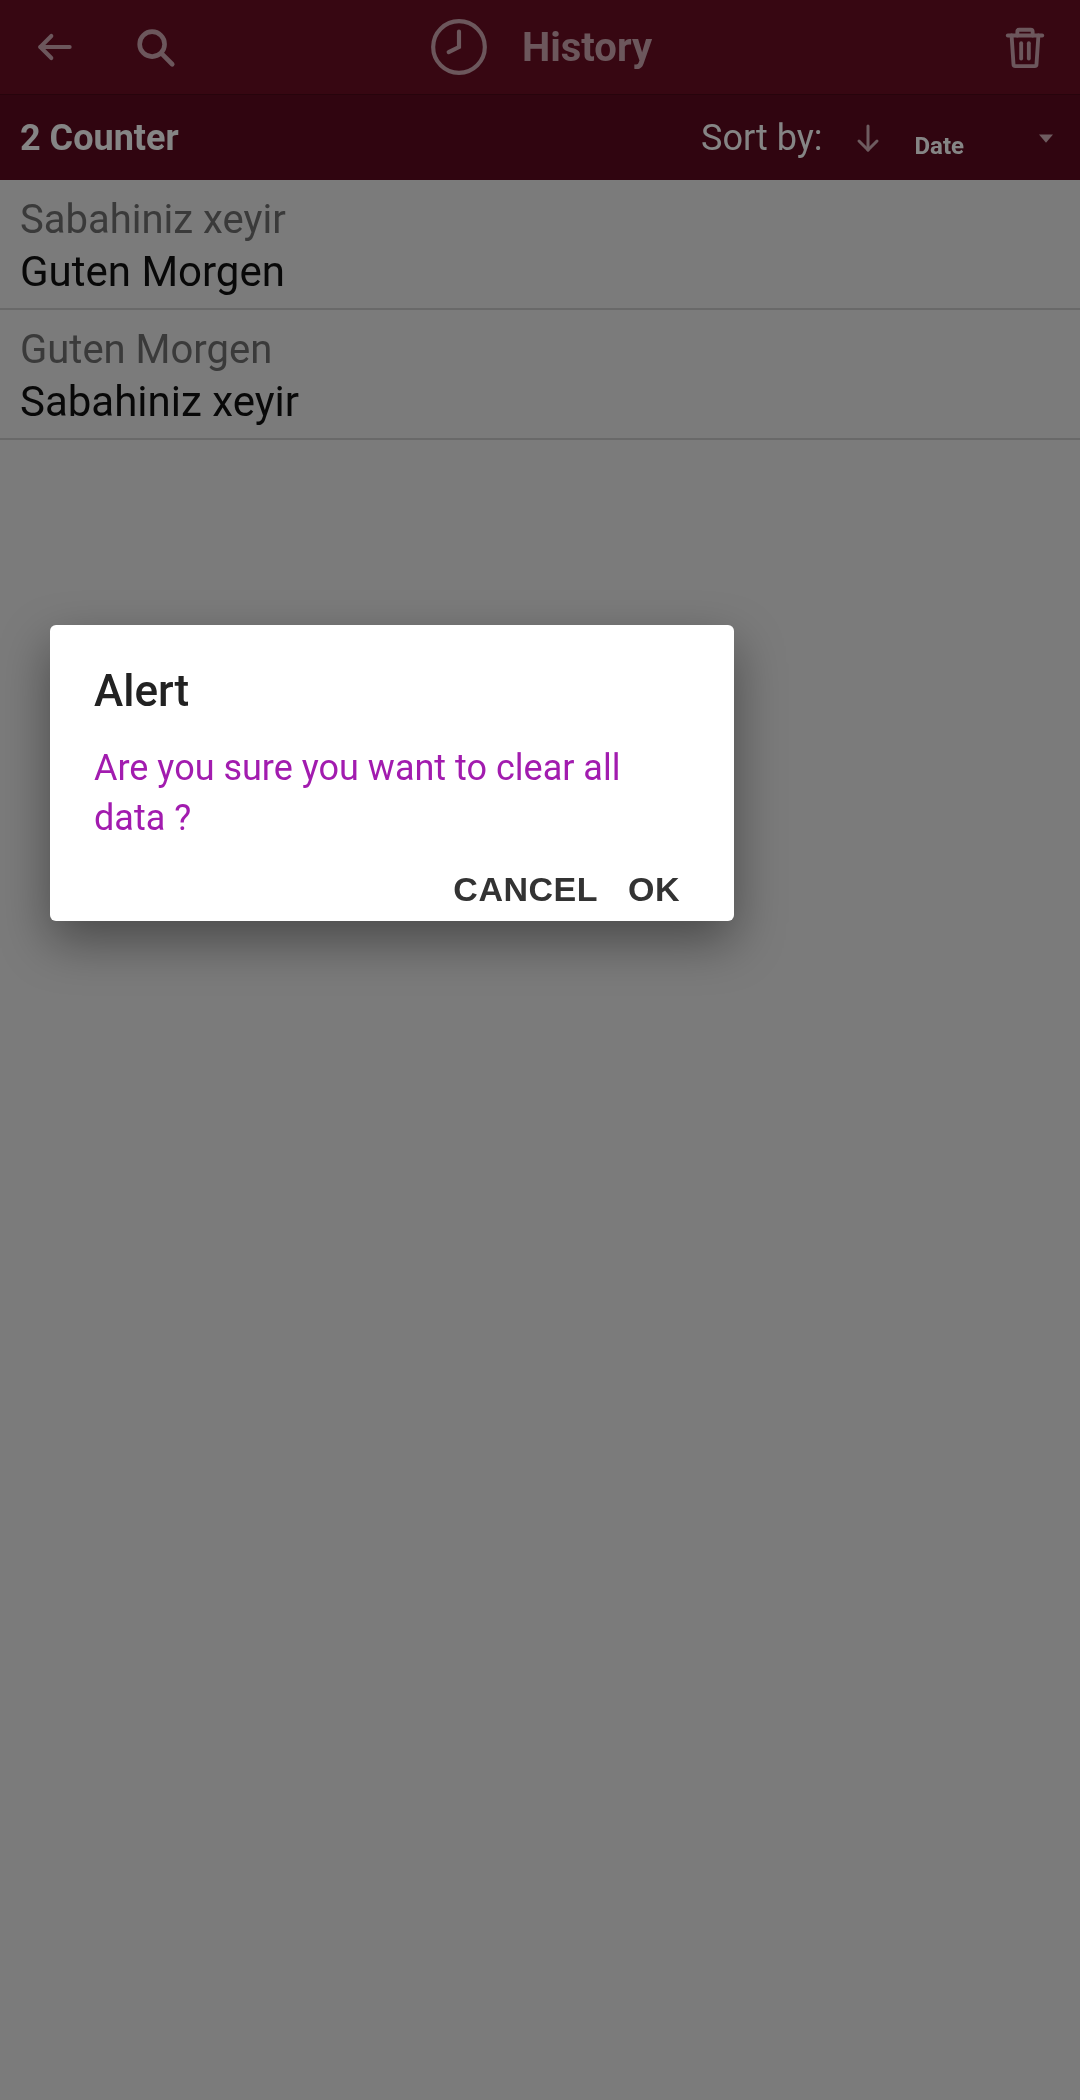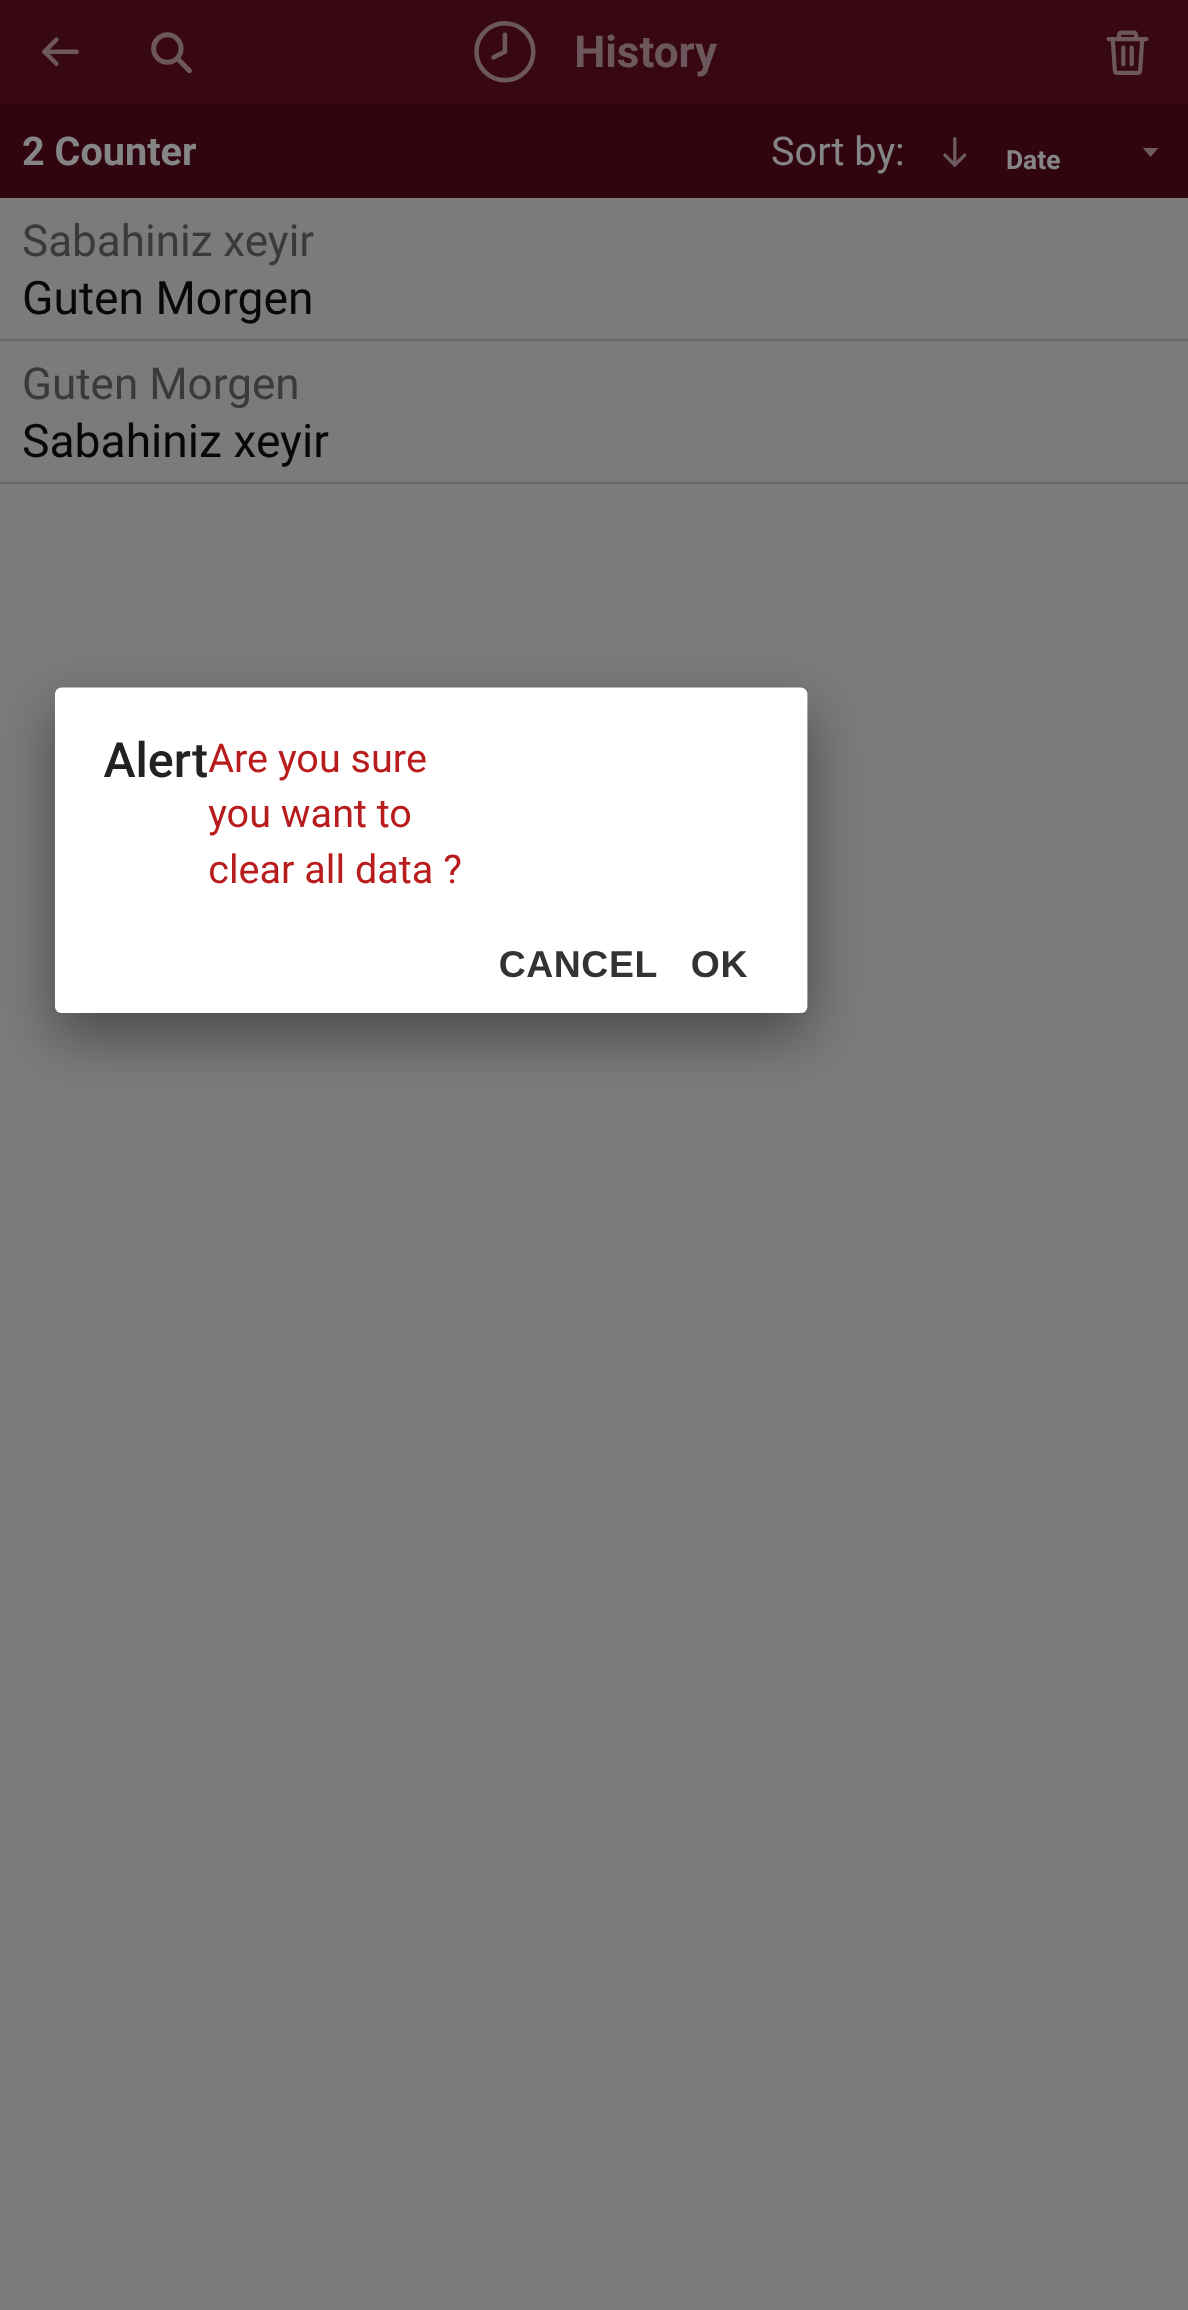--- a/index.html
+++ b/index.html
@@ -93,33 +93,33 @@
   }
   .dialog {
     position: absolute;
     top: 625px;
     left: 50px;
     width: 684px;
     height: 296px;
     background: #ffffff;
     border-radius: 6px;
     box-shadow: 0 20px 50px rgba(0,0,0,0.4);
-    padding: 40px 44px 24px 44px;
-    display: flex;
-    flex-direction: row;
+    padding: 40px 44px 12px 44px;
+    display: flex;
+    flex-direction: column;
   }
   .dialog .d-title {
     font-size: 44px;
     font-weight: 500;
     color: #222;
     margin-bottom: 26px;
   }
   .dialog .d-msg {
     font-size: 36px;
-    color: #b91c1c;
+    color: #a21caf;
     line-height: 1.4;
   }
   .dialog .d-actions {
     margin-top: auto;
     display: flex;
     justify-content: flex-end;
     gap: 30px;
     padding-top: 20px;
     padding-right: 10px;
   }

